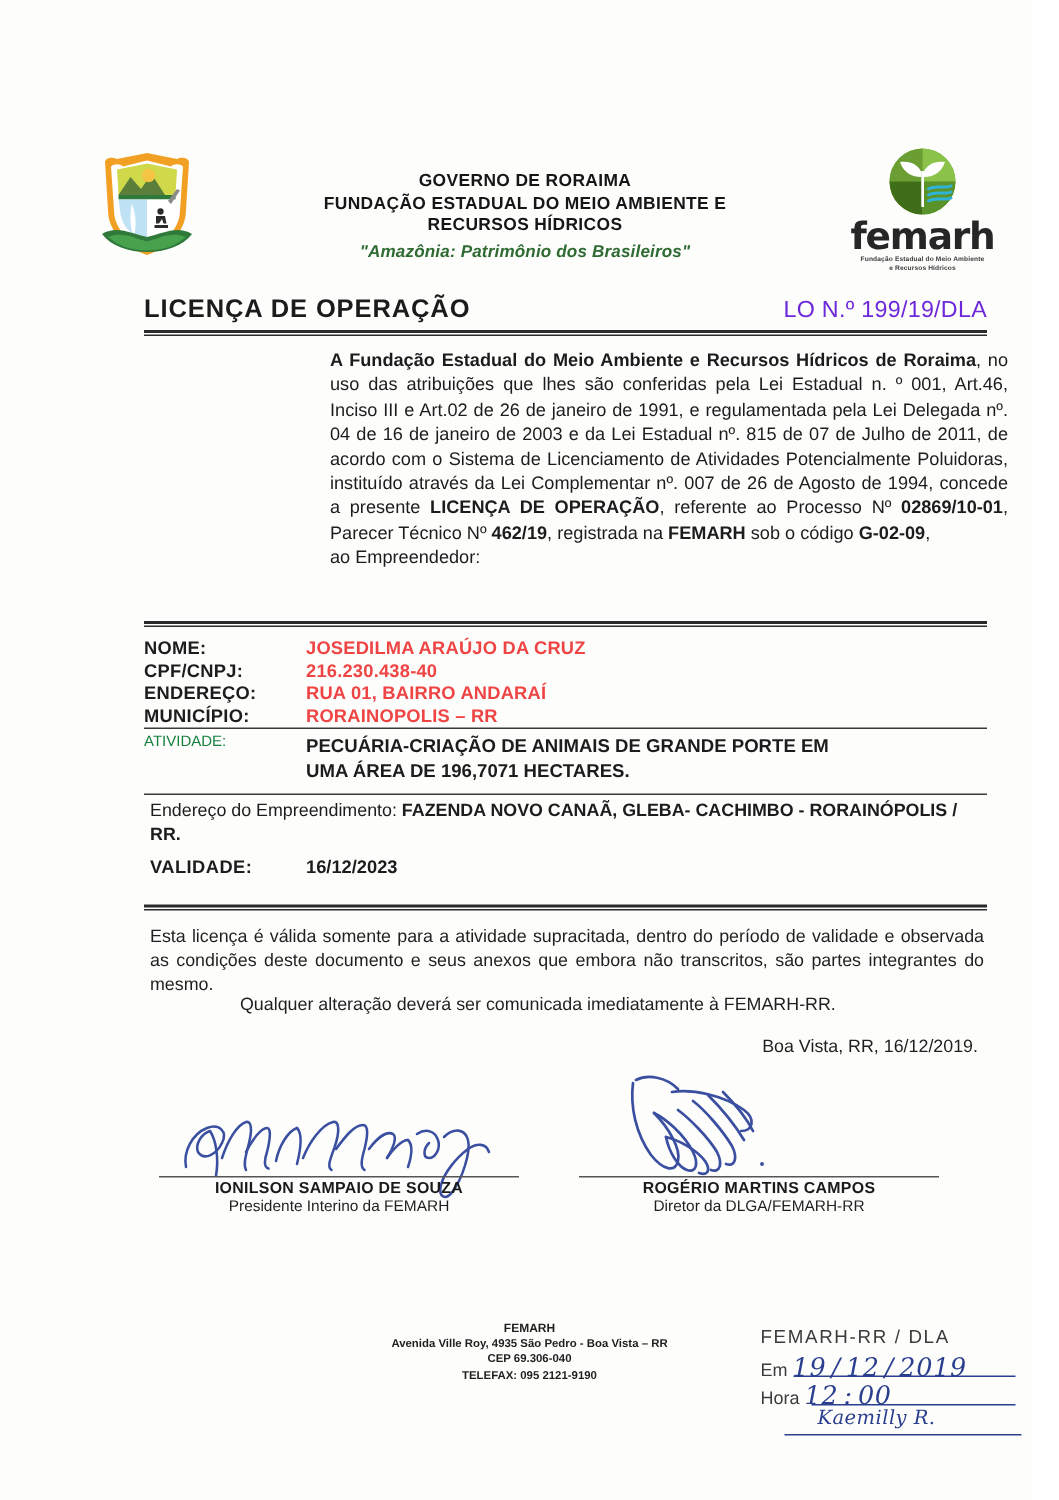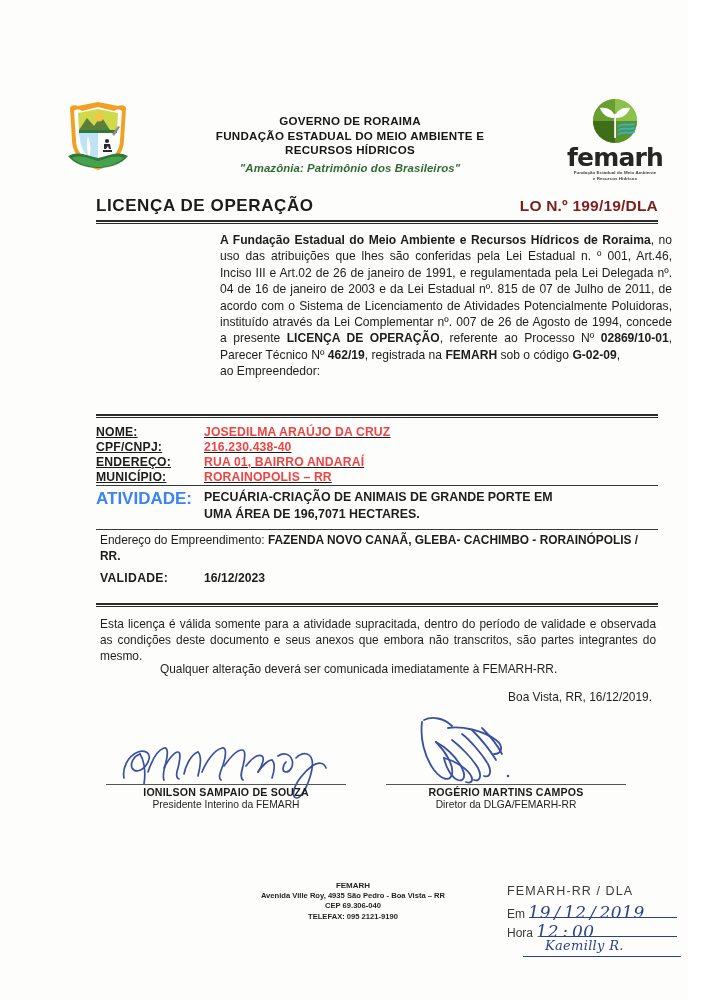--- a/index.html
+++ b/index.html
@@ -89,23 +89,23 @@
     align-items: baseline;
   }
   .doc-title {
     font-size: 17px;
     font-weight: bold;
     letter-spacing: 0.6px;
     color: #1b1b1b;
   }
   .lo-number {
     font-size: 15.5px;
-    font-weight: bold;
+    font-weight: normal;
     letter-spacing: 0.2px;
-    color: #7f1d1d;
+    color: #6d28d9;
   }
 
   .rule-double {
     position: absolute;
     left: 96px;
     width: 562px;
     height: 4px;
     border-top: 2px solid #2a2a2a;
     border-bottom: 1px solid #2a2a2a;
   }
@@ -131,21 +131,20 @@
   .intro .last-line {
     display: block;
     text-align: left;
   }
 
   
   .fields {
     position: absolute;
     left: 96px; top: 425px;
     width: 562px;
-    text-decoration: underline;
   }
   .field-row {
     display: flex;
     align-items: baseline;
     margin-bottom: 1px;
   }
   .field-label {
     width: 108px;
     flex: 0 0 108px;
     font-size: 12.2px;
@@ -163,23 +162,23 @@
   .activity {
     position: absolute;
     left: 96px; top: 489px;
     width: 562px;
     display: flex;
     align-items: flex-start;
   }
   .activity-label {
     width: 108px;
     flex: 0 0 108px;
-    font-size: 17px;
-    font-weight: bold;
-    color: #3b82f6;
+    font-size: 10px;
+    font-weight: normal;
+    color: #15803d;
   }
   .activity-value {
     width: 452px;
     font-size: 12.4px;
     font-weight: bold;
     line-height: 16.5px;
     text-align: justify;
     color: #1c1c1c;
   }
   .activity-value .l2 { display: block; text-align: left; }

